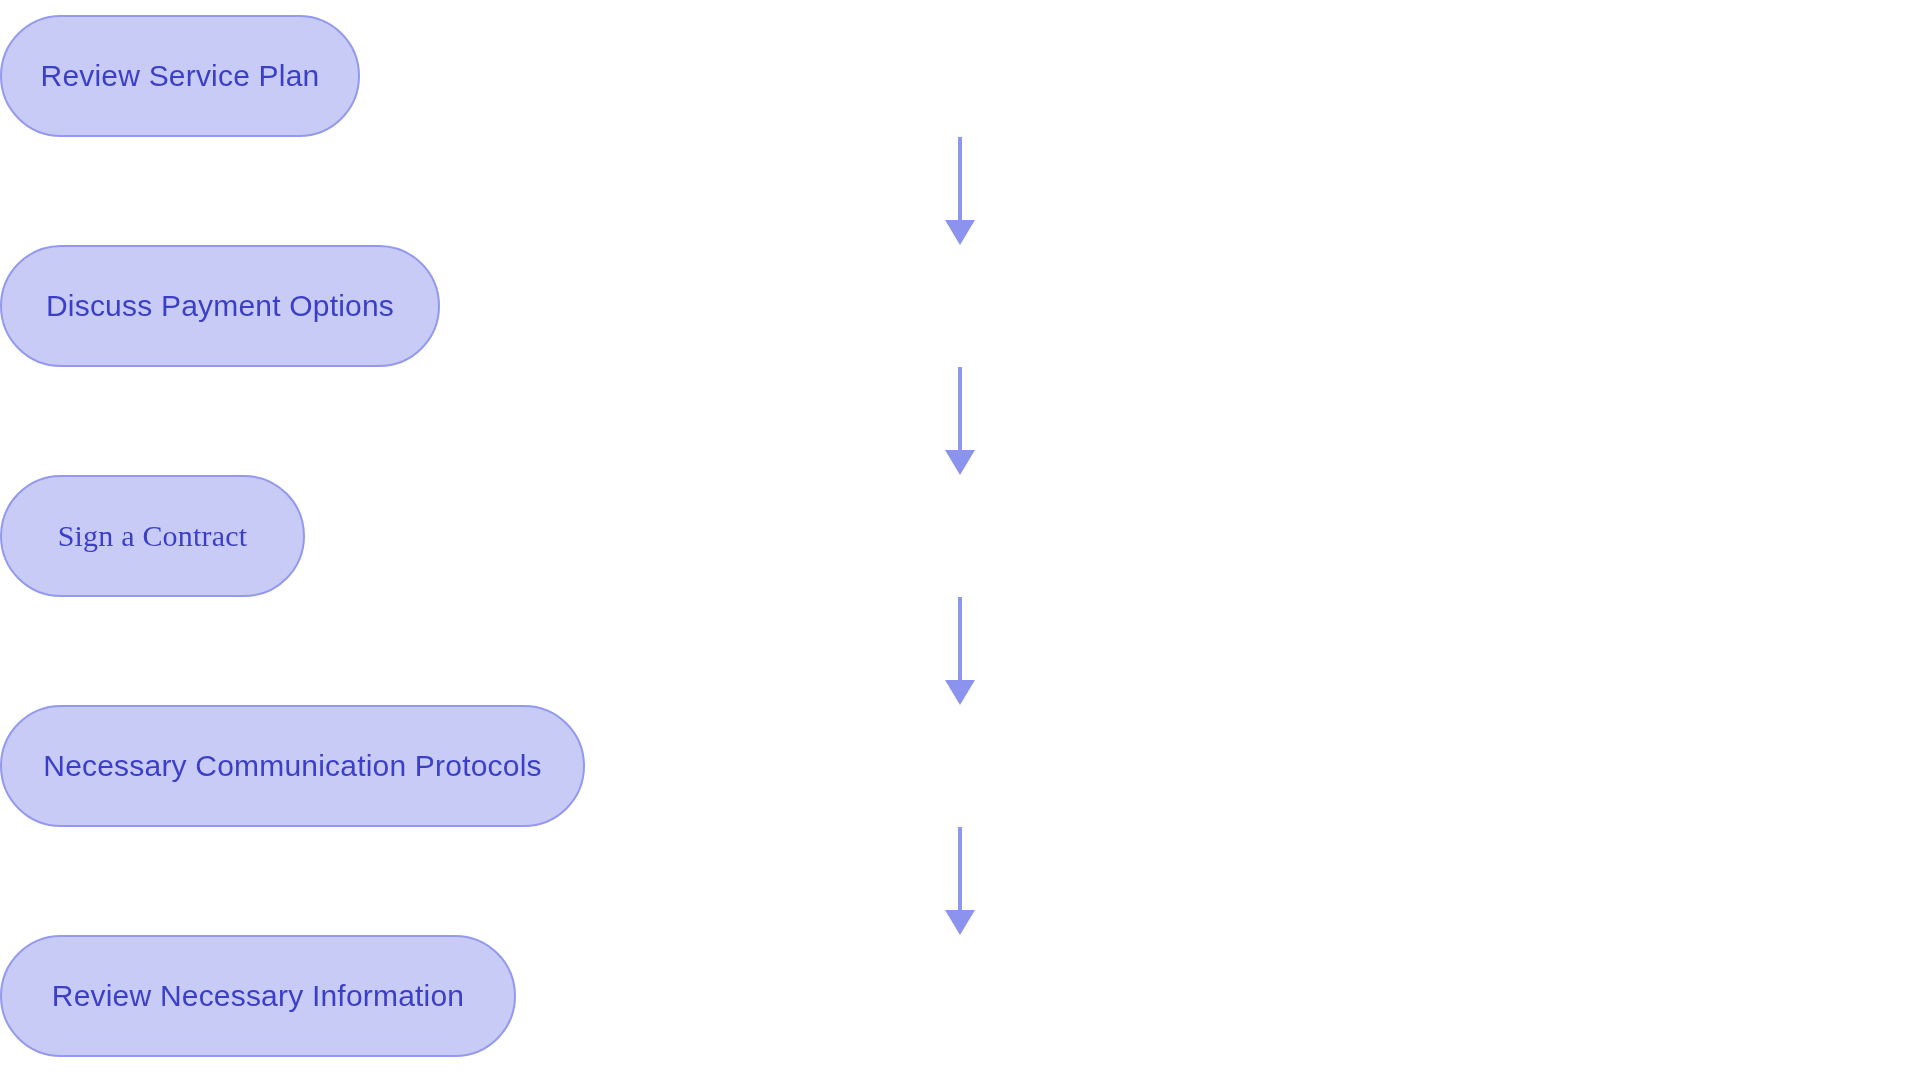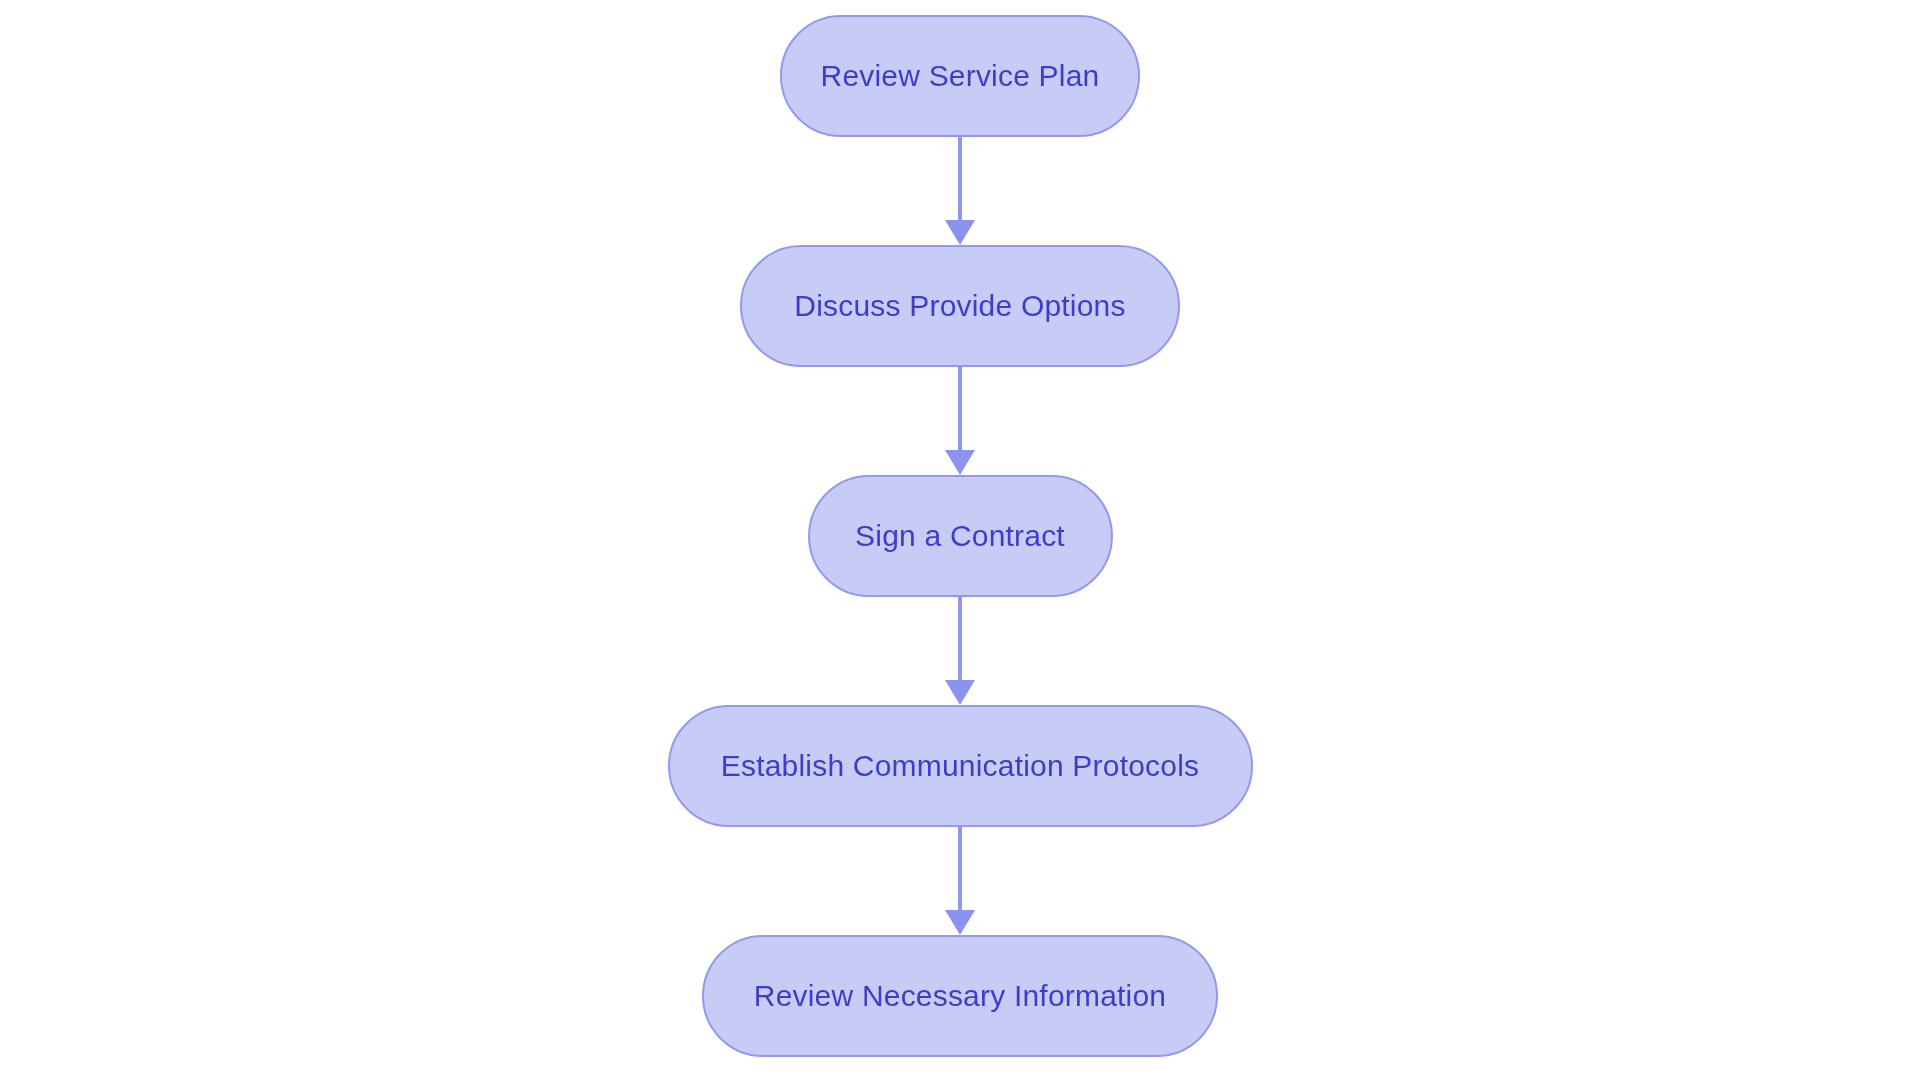--- a/index.html
+++ b/index.html
@@ -9,21 +9,20 @@
     width: 1920px;
     height: 1083px;
     overflow: hidden;
     font-family: "Liberation Sans", "DejaVu Sans", sans-serif;
   }
   .canvas {
     width: 1920px;
     height: 1083px;
     display: flex;
     flex-direction: column;
-    align-items: center;
     padding-top: 15px;
     box-sizing: border-box;
   }
   .node {
     height: 122px;
     box-sizing: border-box;
     background: #c9cbf7;
     border: 2px solid #9399ef;
     border-radius: 61px;
     display: flex;
@@ -32,21 +31,21 @@
     flex: 0 0 auto;
   }
   .node span {
     color: #3b3fc8;
     font-size: 30px;
     letter-spacing: 0.2px;
     white-space: nowrap;
   }
   .node-0 { width: 360px; }
   .node-1 { width: 440px; }
-  .node-2 { width: 305px; }
+  .node-2 { width: 305px; font-family: Liberation Serif, serif; }
   .node-3 { width: 585px; }
   .node-4 { width: 516px; }
   .arrow {
     height: 108px;
     flex: 0 0 auto;
     display: flex;
     flex-direction: column;
     align-items: center;
   }
   .arrow-line {
@@ -71,39 +70,39 @@
   <div class="node node-0">
     <span>Review Service Plan</span>
   </div>
 
   <div class="arrow">
     <div class="arrow-line"></div>
     <div class="arrow-head"></div>
   </div>
 
   <div class="node node-1">
-    <span>Discuss Provide Options</span>
+    <span>Discuss Payment Options</span>
   </div>
 
   <div class="arrow">
     <div class="arrow-line"></div>
     <div class="arrow-head"></div>
   </div>
 
   <div class="node node-2">
     <span>Sign a Contract</span>
   </div>
 
   <div class="arrow">
     <div class="arrow-line"></div>
     <div class="arrow-head"></div>
   </div>
 
   <div class="node node-3">
-    <span>Establish Communication Protocols</span>
+    <span>Necessary Communication Protocols</span>
   </div>
 
   <div class="arrow">
     <div class="arrow-line"></div>
     <div class="arrow-head"></div>
   </div>
 
   <div class="node node-4">
     <span>Review Necessary Information</span>
   </div>

